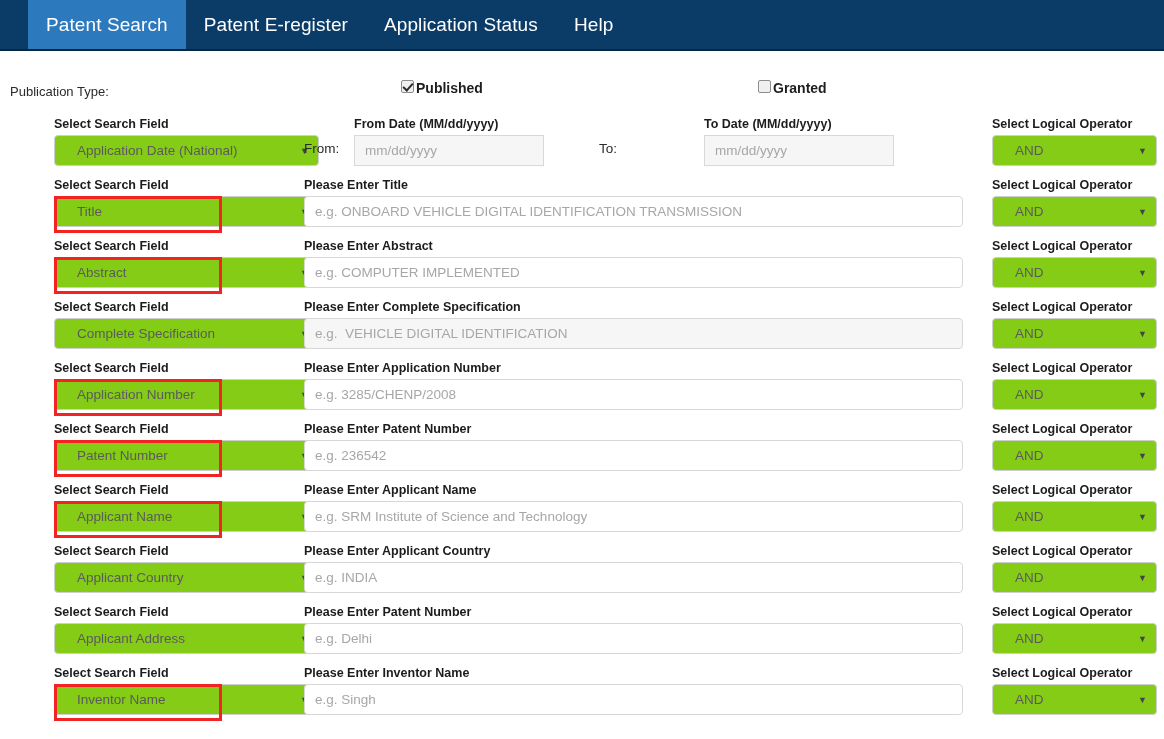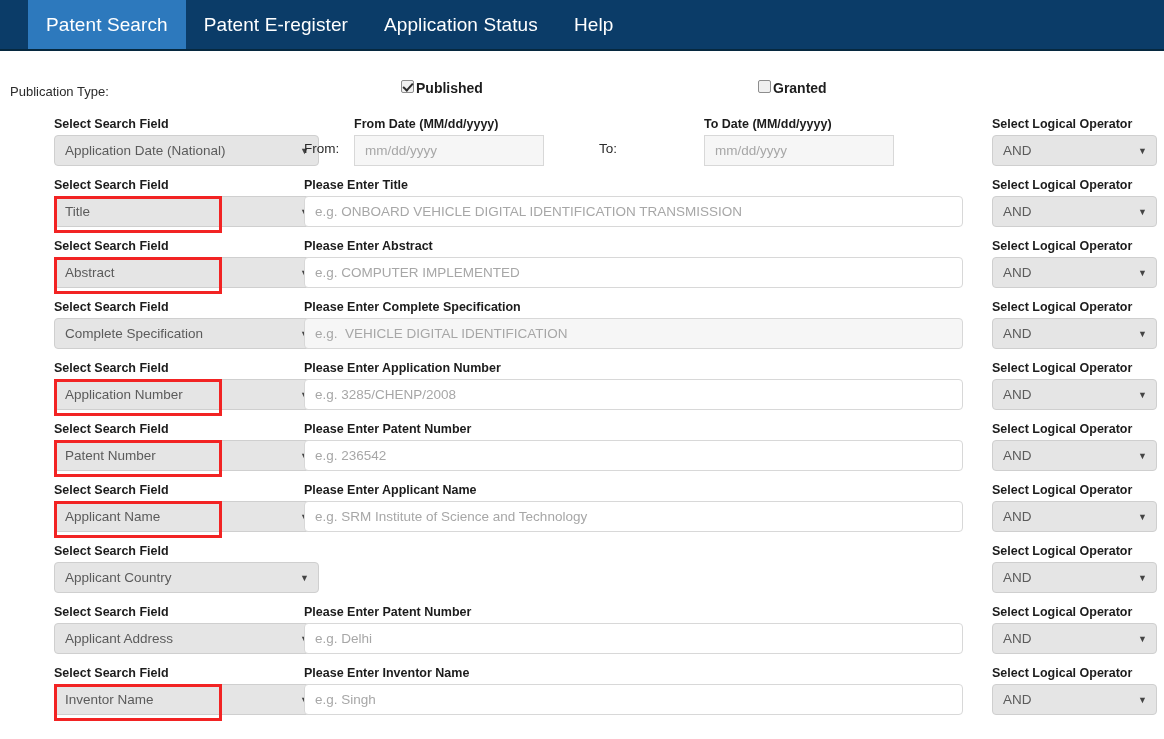--- a/index.html
+++ b/index.html
@@ -100,24 +100,24 @@
     margin-bottom: 4px;
     white-space: nowrap;
   }
 
   .sel {
     position: relative;
     width: 100%;
     height: 31px;
     border: 1px solid #cfcfcf;
     border-radius: 4px;
-    background: #e5e5e5;
+    background: #84cc16;
     display: flex;
     align-items: center;
-    padding-left: 10px;
+    padding-left: 22px;
     font-size: 13.5px;
     color: #5b5b5b;
     cursor: pointer;
   }
   .sel .caret {
     position: absolute;
     right: 9px; top: 50%;
     transform: translateY(-50%);
     font-size: 9px;
     color: #444;
@@ -344,20 +344,21 @@
         </div>
       </div>
       <div class="row">
         <div class="col-left">
           <span class="fl">Select Search Field</span>
           <div class="sel">
             <span>Applicant Country</span>
             <span class="caret">▼</span>
           </div>
         </div>
+        <div class="col-mid"><span class="fl">Please Enter Applicant Country</span><input class="inp" placeholder="e.g. INDIA" style=""></div>
         <div class="col-right">
           <span class="fl">Select Logical Operator</span>
           <div class="sel">
             <span>AND</span>
             <span class="caret">▼</span>
           </div>
         </div>
       </div>
       <div class="row">
         <div class="col-left">

